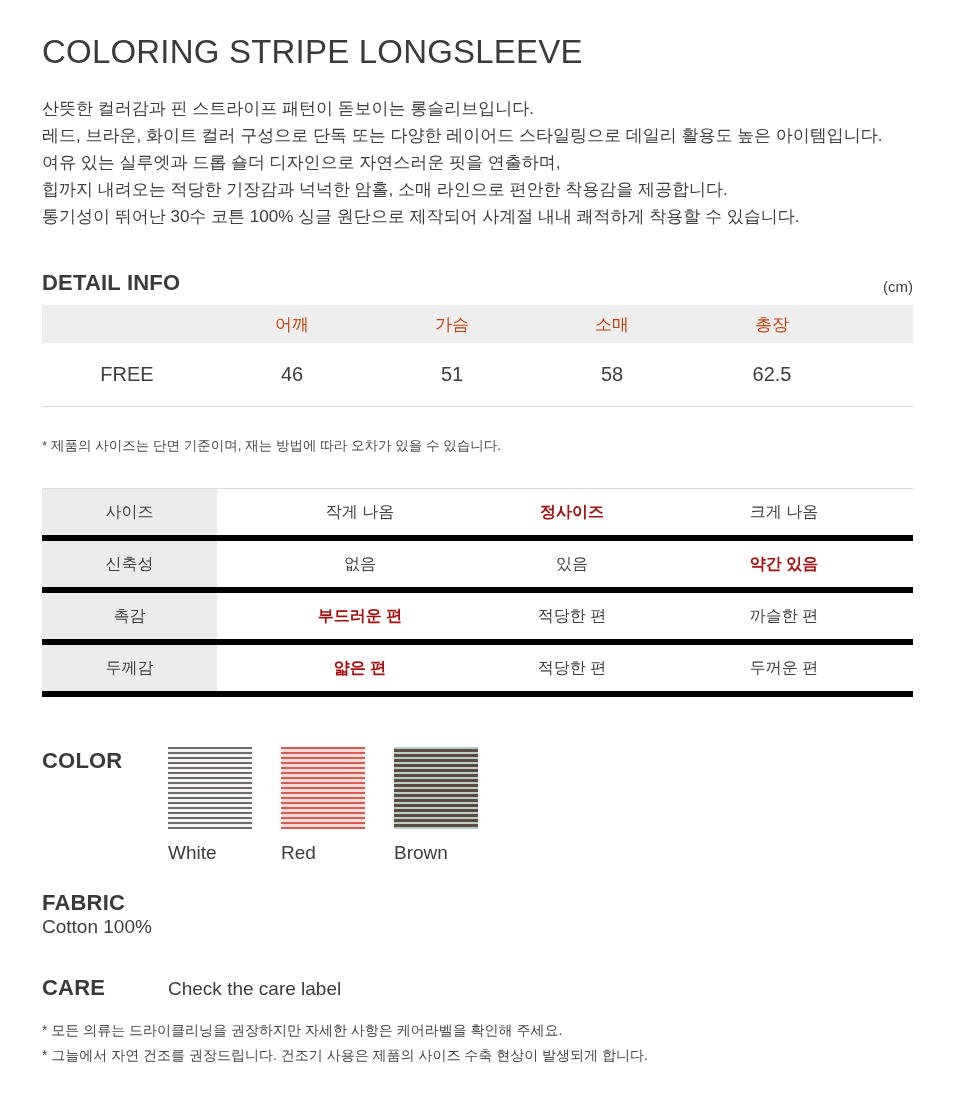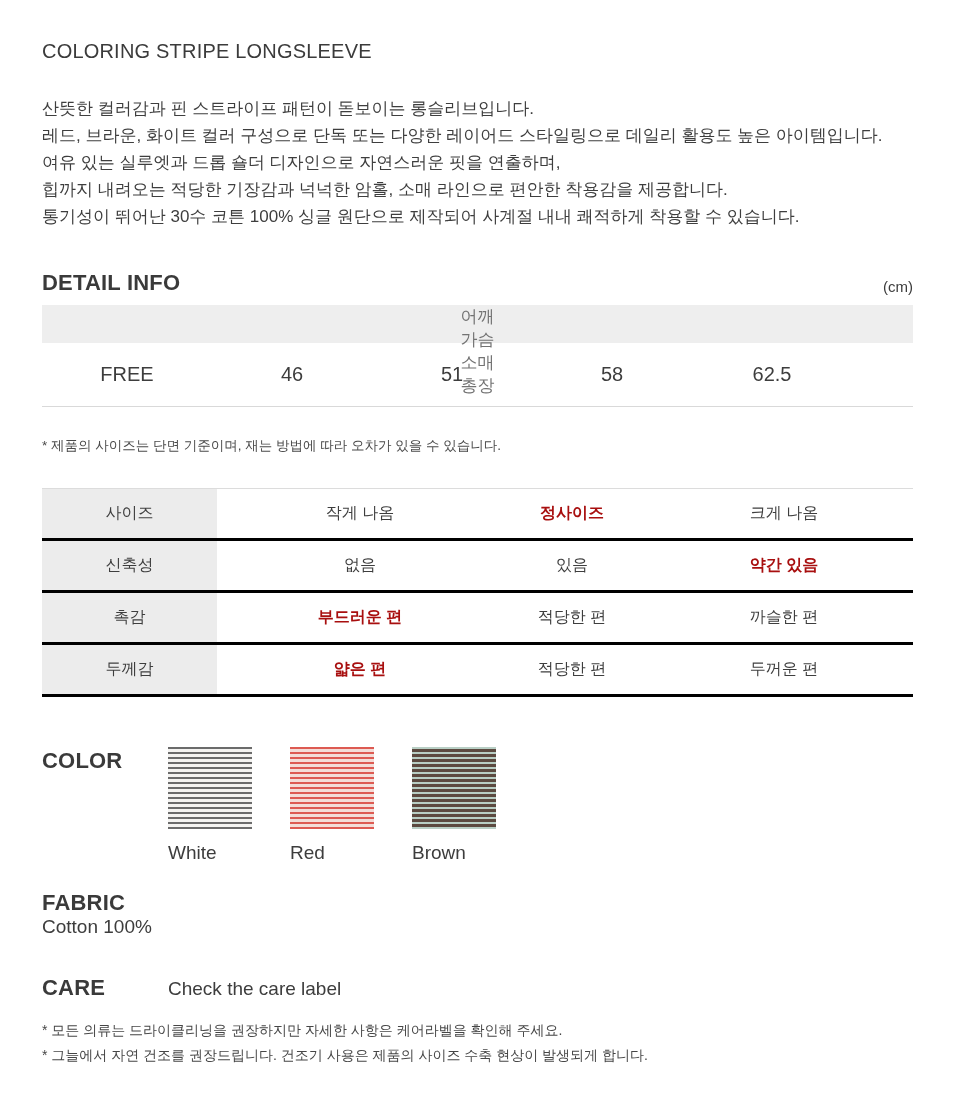--- a/index.html
+++ b/index.html
@@ -8,21 +8,21 @@
     width: 960px;
     height: 1098px;
     font-family: "Liberation Sans", "DejaVu Sans", sans-serif;
     color: #3e3e3e;
     overflow: hidden;
   }
   .page { padding: 36px 47px 0 42px; width: 960px; }
 
   
   .product-title {
-    font-size: 20px;
+    font-size: 33px;
     line-height: 31px;
     font-weight: 500;
     color: #3b3b3b;
     letter-spacing: 0.2px;
   }
 
   
   .desc { margin-top: 28px; }
   .desc p {
     font-size: 17px;
@@ -49,22 +49,21 @@
   }
   .unit-label { font-size: 15px; color: #3c3c3c; padding-bottom: 1px; }
 
   
   .size-table { margin-top: 9px; width: 871px; }
   .size-row { display: flex; align-items: center; }
   .size-row.head {
     height: 38px;
     background: #eeeeee;
     font-size: 17px;
-    color: #737373;
-    flex-direction: column;
+    color: #c2410c;
   }
   .size-row.data {
     height: 64px;
     border-bottom: 1px solid #d9d9d9;
     font-size: 20px;
     color: #3d3d3d;
   }
   .c-name   { width: 170px; text-align: center; }
   .c-val    { width: 160px; text-align: center; }
   .c-fill   { flex: 1; }
@@ -78,40 +77,40 @@
   
   .fit-table {
     margin-top: 33px;
     width: 871px;
     border-top: 1px solid #dcdcdc;
   }
   .fit-row {
     display: flex;
     align-items: center;
     height: 52px;
-    border-bottom: 3px solid #000000;
+    border-bottom: 6px solid #000000;
     font-size: 16px;
   }
   .fit-label {
     width: 175px;
     align-self: stretch;
     display: flex;
     align-items: center;
     justify-content: center;
     background: #ececec;
     color: #3e3e3e;
   }
   .fit-spacer { width: 37px; }
   .fit-opt { width: 212px; text-align: center; color: #3e3e3e; }
   .fit-opt.hl { color: var(--hl, #a80f0f); font-weight: 700; text-align: center; }
 
   
   .color-section { margin-top: 50px; display: flex; align-items: flex-start; }
   .color-section .sec-heading { width: 126px; padding-top: 1px; }
-  .swatches { display: flex; gap: 38px; }
+  .swatches { display: flex; gap: 29px; }
   .swatch-item { display: flex; flex-direction: column; }
   .swatch {
     width: 84px;
     height: 82px;
     background: repeating-linear-gradient(
       180deg,
       var(--stripe) 0px,
       var(--stripe) 1.7px,
       var(--base) 1.7px,
       var(--base) 5px

